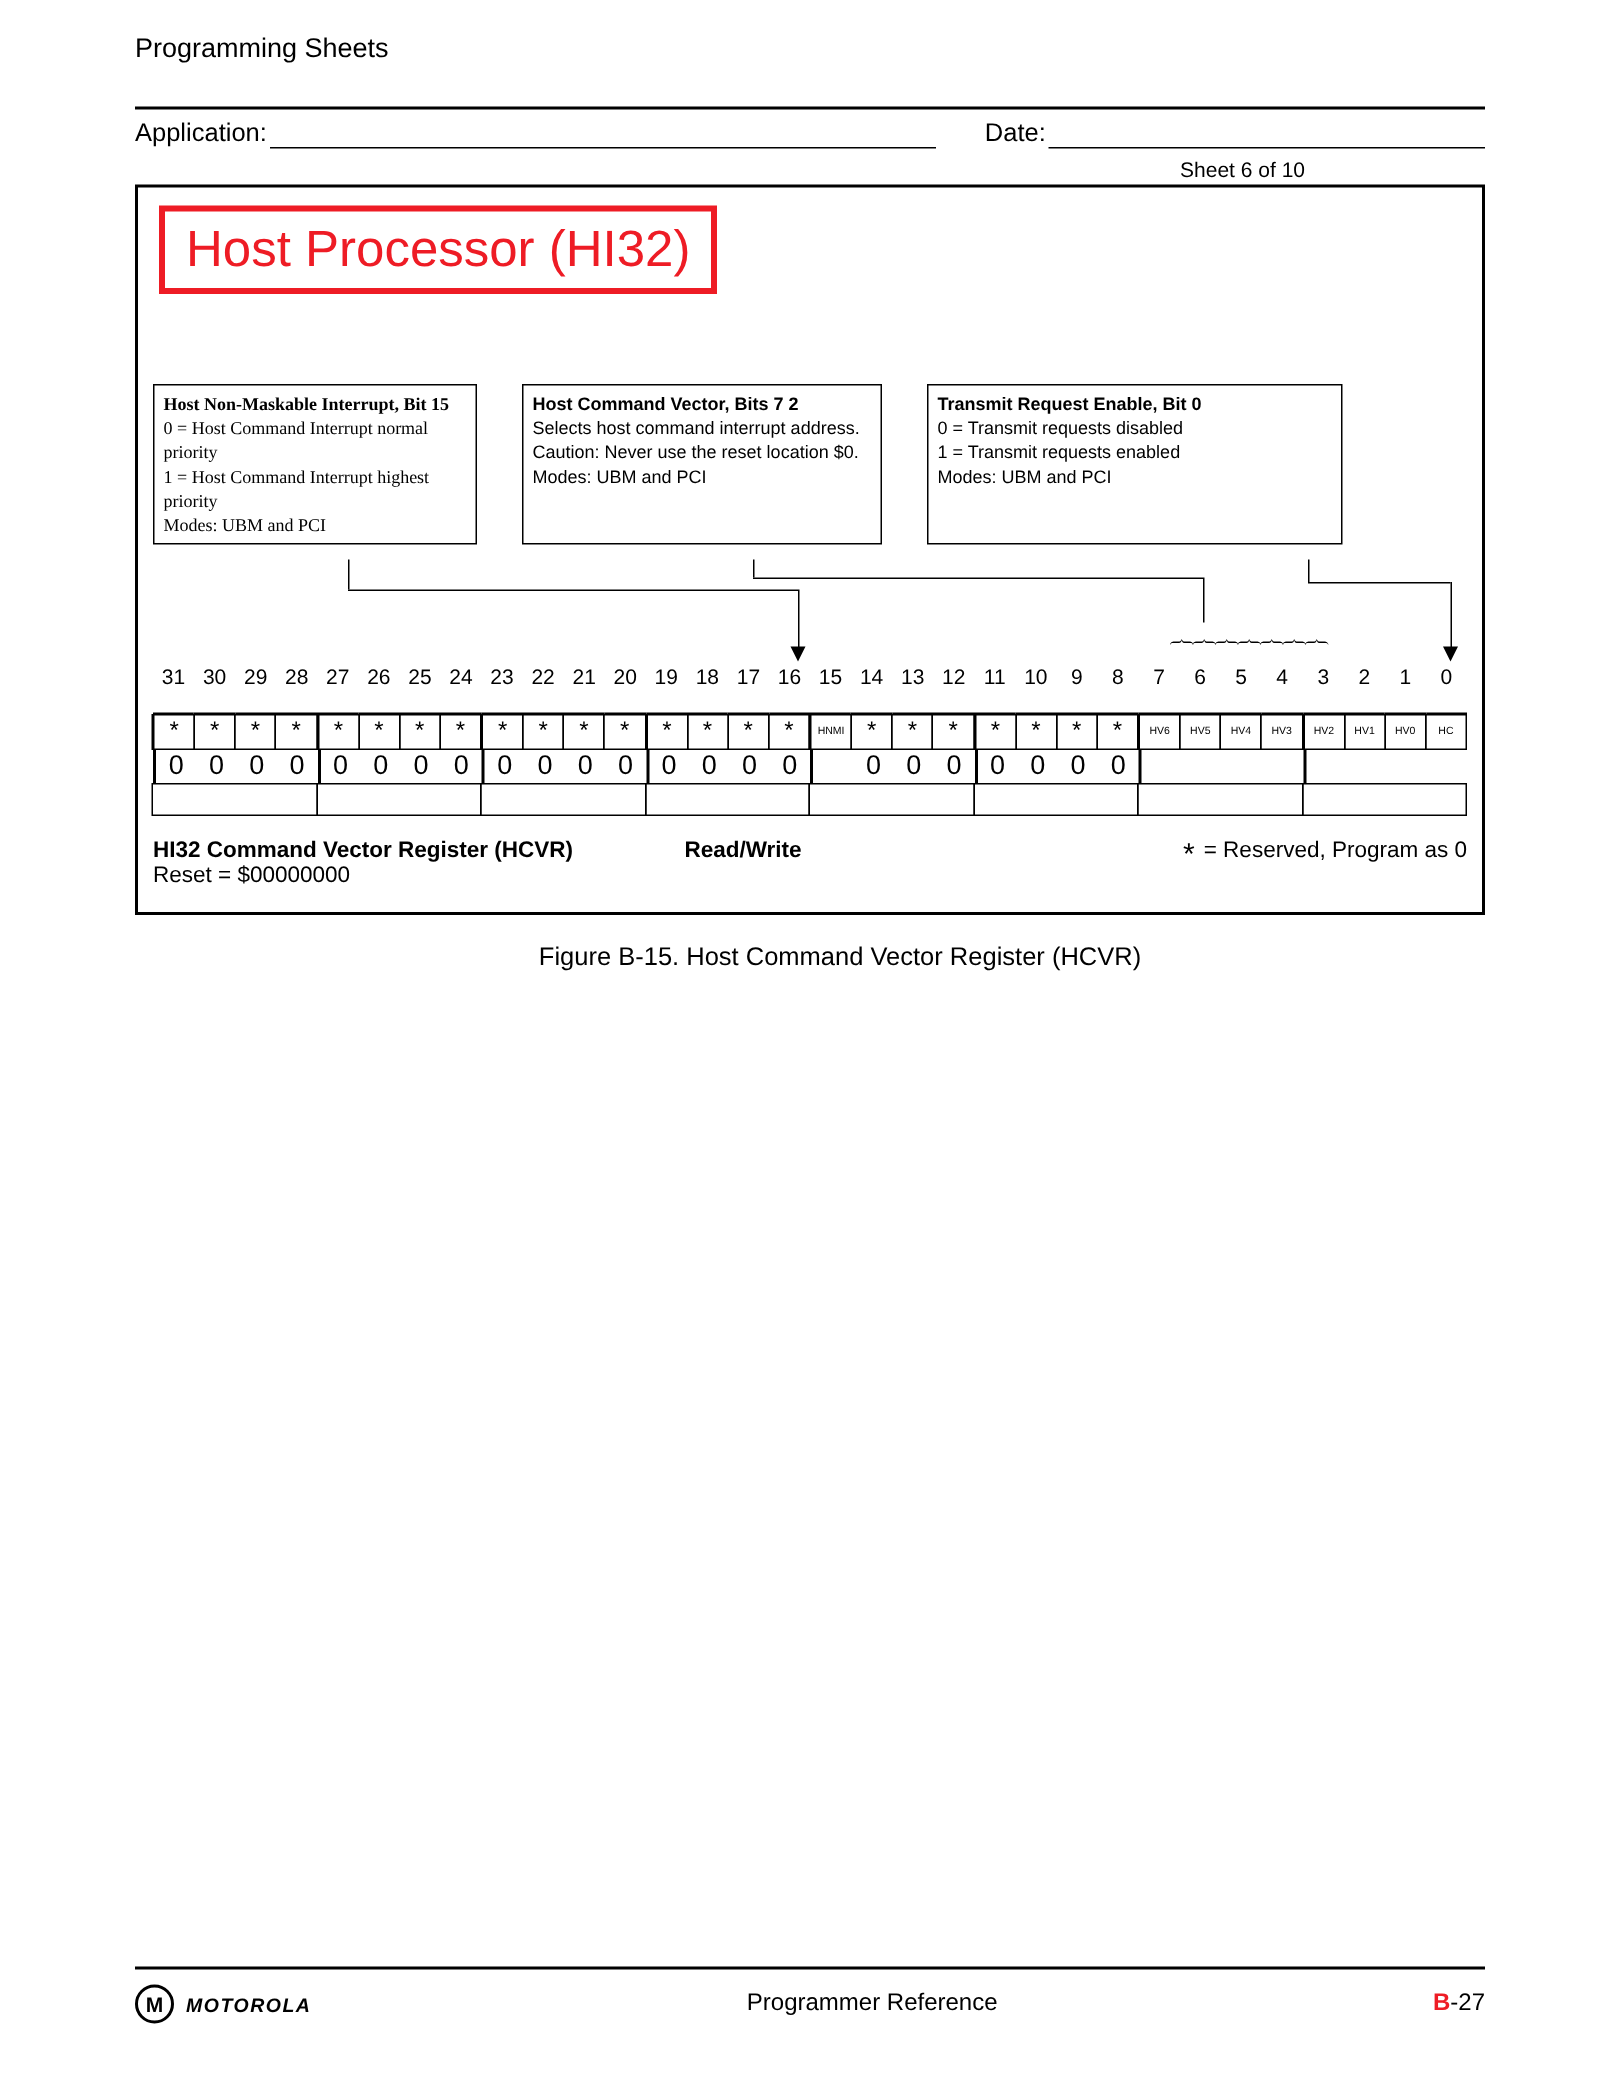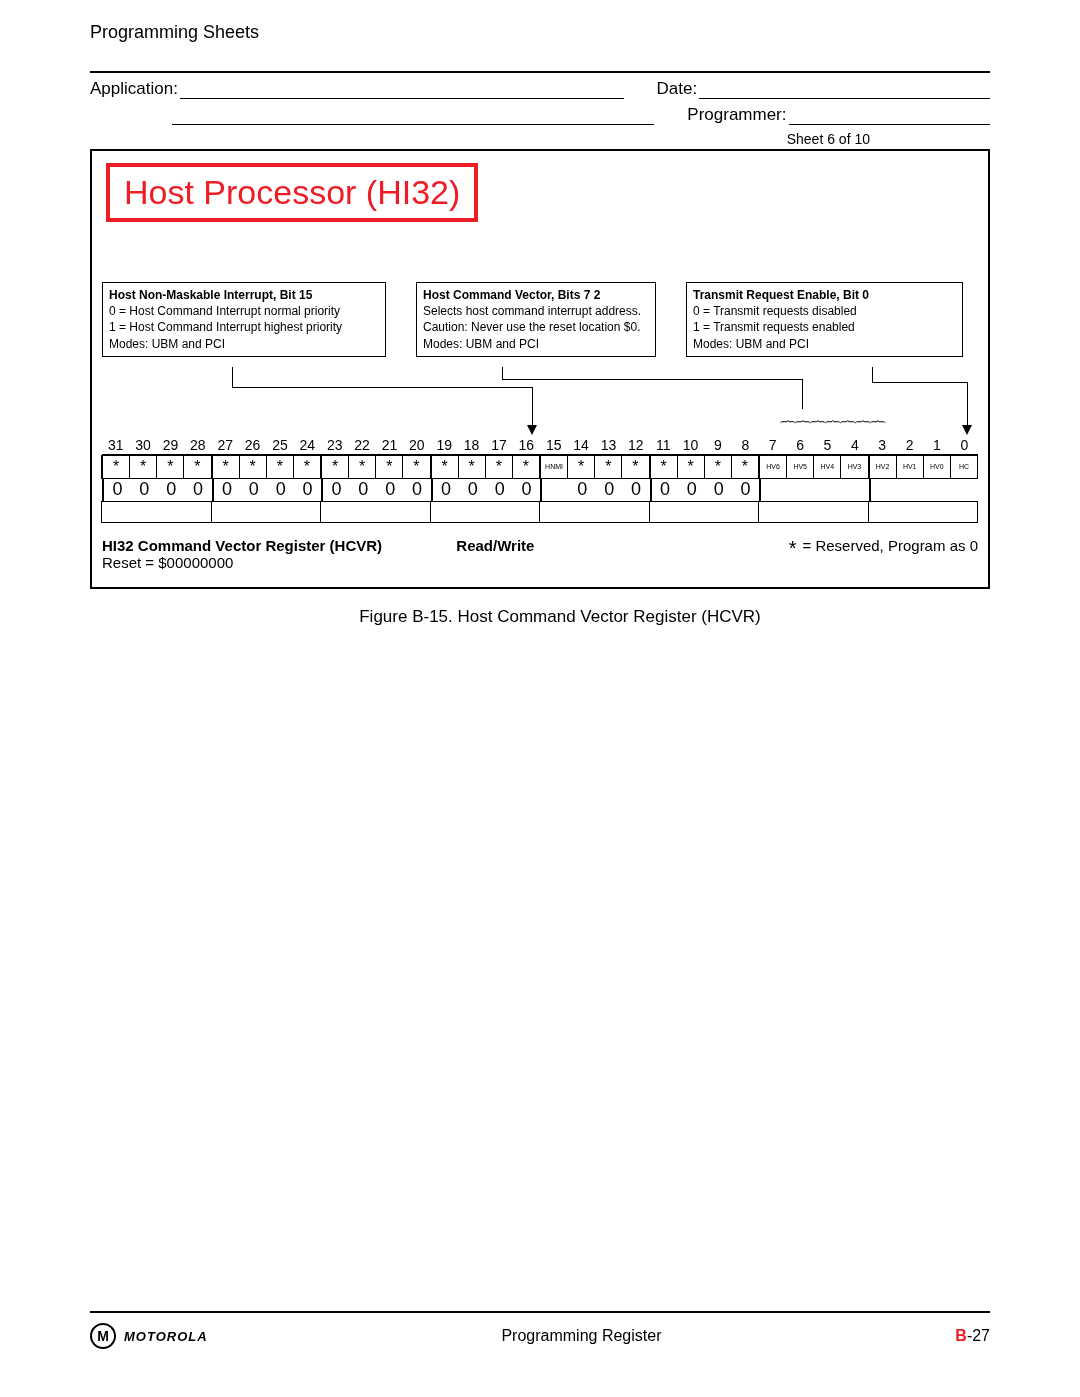--- a/index.html
+++ b/index.html
@@ -10,28 +10,28 @@
   .form-row { display: flex; gap: 33px; margin-bottom: 6px; font-size: 17px; }
   .form-field { display: flex; align-items: flex-end; }
   .form-label { white-space: nowrap; }
   .form-line { border-bottom: 1px solid #000; flex: 1; margin-left: 2px; height: 18px; }
   .sheet-no { text-align: right; font-size: 14px; margin-top: 4px; margin-bottom: 2px; padding-right: 120px; }
   .diagram { border: 2px solid #000; padding: 10px 10px 16px 10px; position: relative; margin-top: 2px; }
   .block-title { border: 4px solid #ee1c25; color: #ee1c25; font-size: 34px; padding: 6px 14px; display: inline-block; margin: 2px 0 60px 4px; font-family: Arial, sans-serif; }
   .callouts { display: flex; gap: 30px; margin-bottom: 10px; position: relative; }
   .callout { border: 1px solid #000; padding: 4px 6px; font-size: 12px; line-height: 1.35; }
   .callout .ct { font-weight: bold; }
-  .callout1 { width: 284px; }
+  .callout1 { width: 216px; font-family: Liberation Serif, serif; }
   .callout2 { width: 240px; margin-left: 0px; }
   .callout3 { width: 277px; margin-left: 0px; }
   .leader-area { position: relative; height: 70px; }
   .leader { position: absolute; background: #000; }
   .arrow-down { position: absolute; width: 0; height: 0; border-left: 5px solid transparent; border-right: 5px solid transparent; border-top: 10px solid #000; }
   .brace { position: absolute; font-size: 18px; letter-spacing: -3px; }
-  .bit-num { font-size: 14px; border-bottom: 1px solid #000; padding-bottom: 1px; }
+  .bit-num { font-size: 14px; border-bottom: 1px solid #000; padding-bottom: 16px; }
   .bit-sym { font-size: 16px; border: 1px solid #000; margin-left: -1px; height: 24px; line-height: 22px; font-family: Arial, sans-serif; }
   .bit-sym.small { font-size: 7px; line-height: 22px; }
   .bit-val { font-size: 18px; height: 22px; line-height: 20px; }
   .bit-blank { border: 1px solid #000; margin-left: -1px; height: 22px; }
   .row { display: flex; }
   .row > div { flex: 1; text-align: center; }
   .group-sep { border-left: 2px solid #000 !important; }
   .reg-footer { display: flex; justify-content: space-between; align-items: flex-start; margin-top: 14px; font-size: 15px; }
   .reg-left { }
   .reg-left .rn { font-weight: bold; }
@@ -53,29 +53,20 @@
   <div class="header-right">Programming Sheets</div>
   <div class="top-rule"></div>
 
   <div class="form-row">
     <div class="form-field" style="flex:1.6">
       <span class="form-label">Application:</span>
       <span class="form-line"></span>
     </div>
     <div class="form-field" style="flex:1">
       <span class="form-label">Date:</span>
-      <span class="form-line"></span>
-    </div>
-  </div>
-  <div class="form-row">
-    <div class="form-field" style="flex:1.6; margin-left:80px;">
-      <span class="form-line"></span>
-    </div>
-    <div class="form-field" style="flex:1">
-      <span class="form-label">Programmer:</span>
       <span class="form-line"></span>
     </div>
   </div>
   <div class="sheet-no">Sheet 6 of 10</div>
 
   <div class="diagram">
     <div class="block-title">Host Processor (HI32)</div>
 
     <div class="callouts">
       <div class="callout callout1">
@@ -247,17 +238,17 @@
   <div class="fig-caption">
     <span class="fb">Figure B-15.</span><span> Host Command Vector Register (HCVR)</span>
   </div>
 </div>
 
 <div class="footer">
   <div class="logo">
     <span class="mcircle">M</span>
     <span class="brand">MOTOROLA</span>
   </div>
-  <div>Programming Register</div>
+  <div>Programmer Reference</div>
   <div class="pnum">
     <span class="pb">B</span><span>-27</span>
   </div>
 </div>
 
 </body></html>

